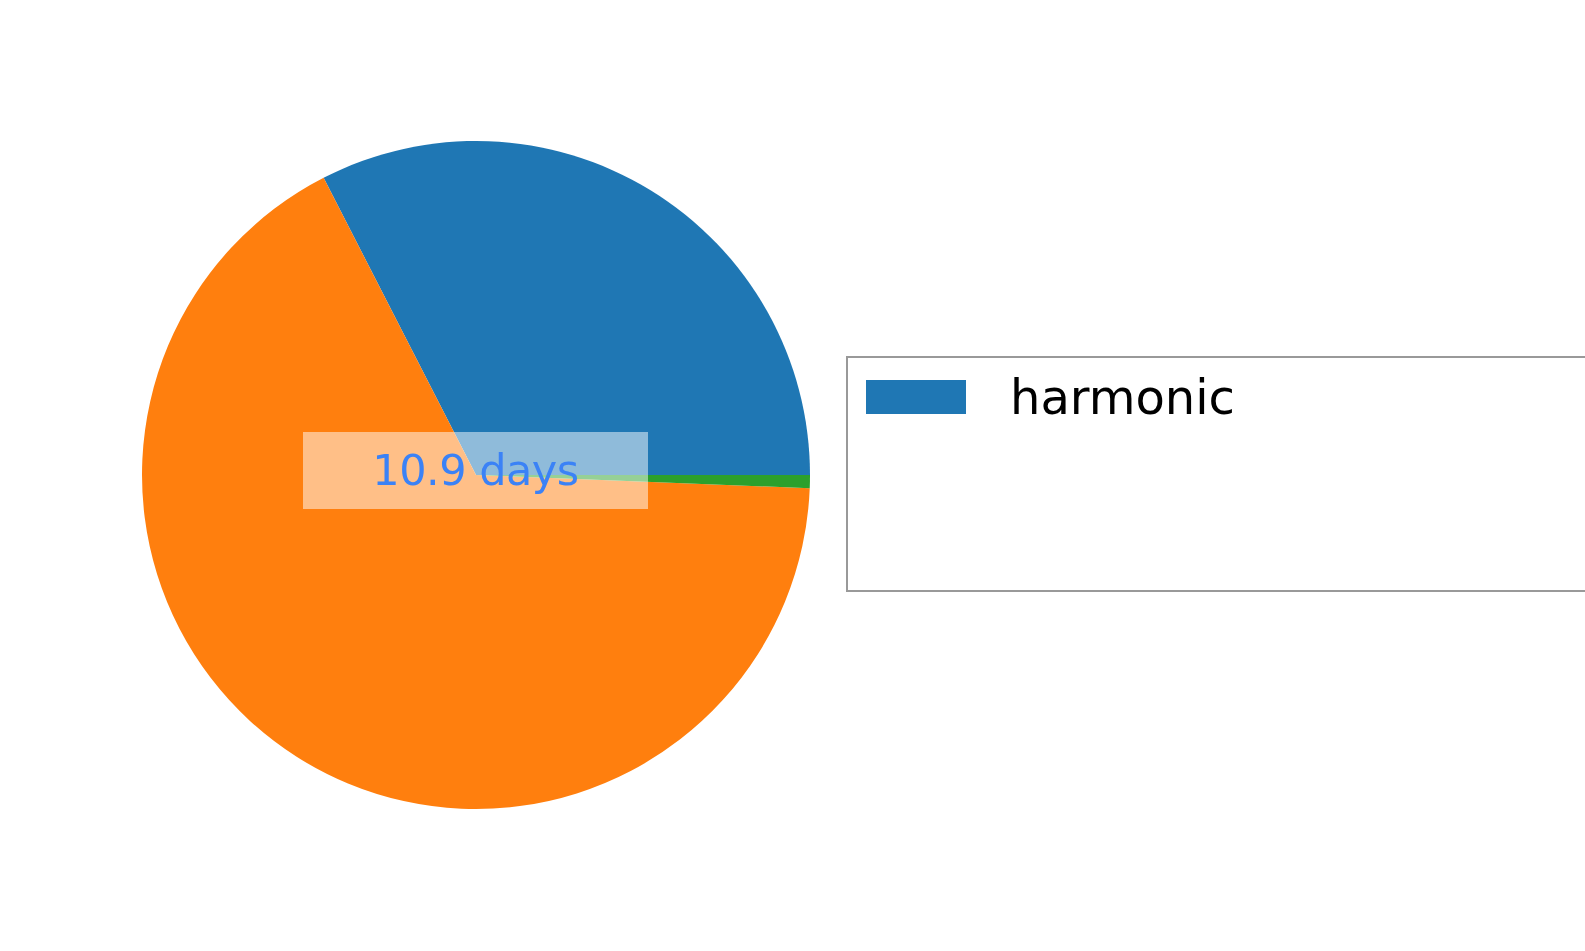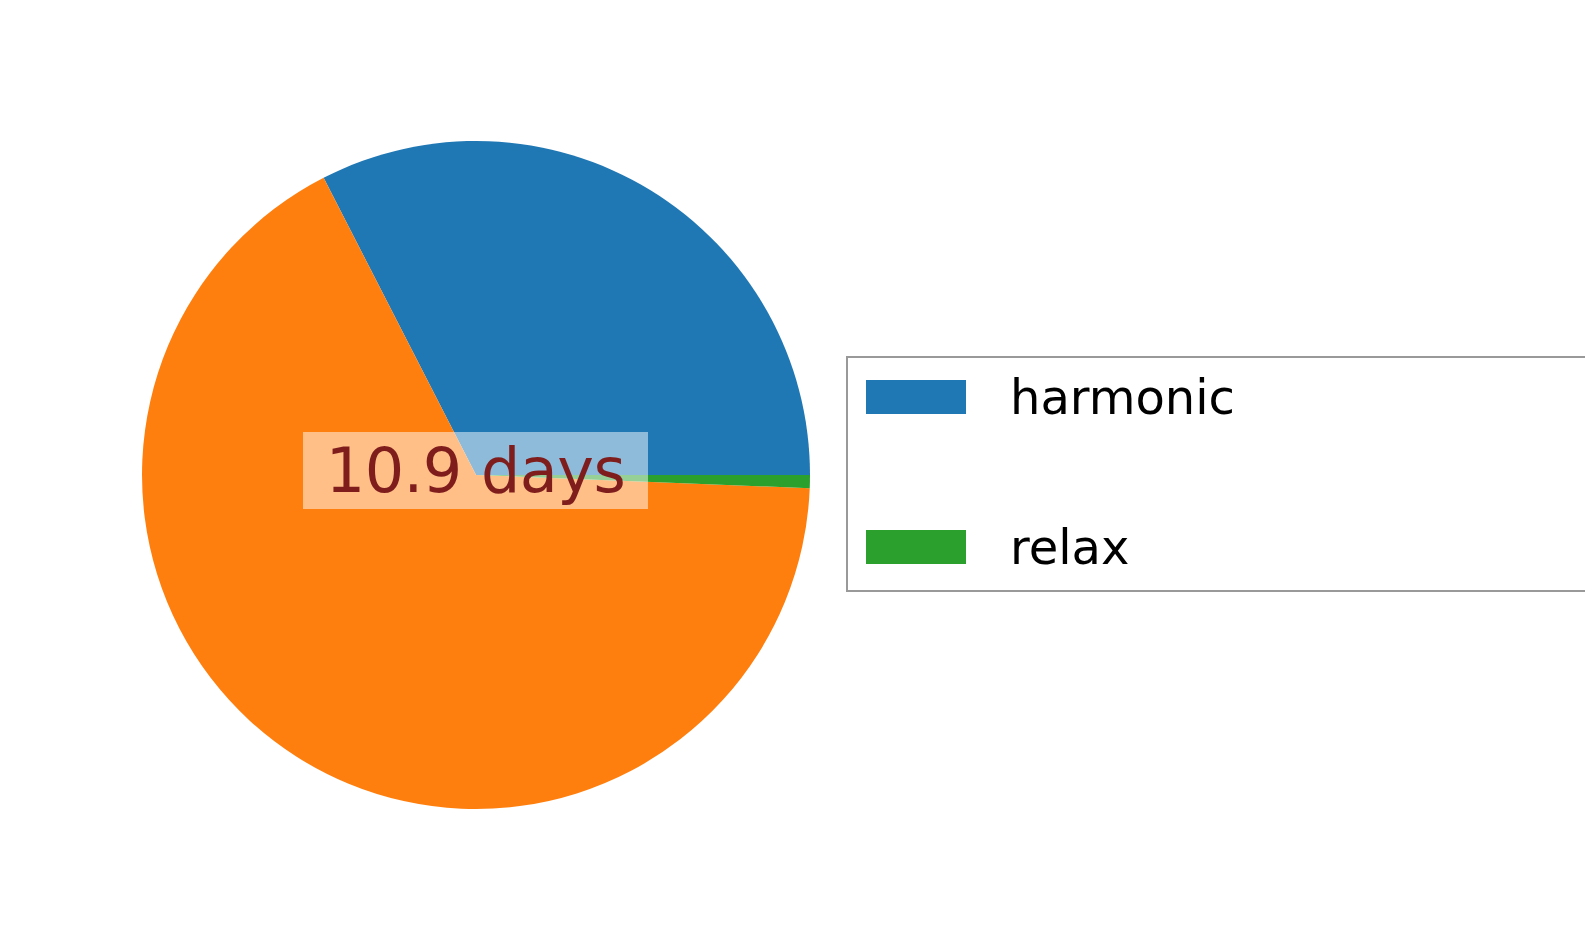--- a/index.html
+++ b/index.html
@@ -42,23 +42,23 @@
     top: 432px;
     width: 345px;
     height: 77px;
     background: rgba(255, 255, 255, 0.5);
     display: flex;
     align-items: center;
     justify-content: center;
     box-sizing: border-box;
   }
   #center-label-text {
-    font-size: 62px;
+    font-size: 43px;
     line-height: 1;
-    color: #7f1d1d;
+    color: #3b82f6;
     white-space: nowrap;
     font-family: "DejaVu Sans", sans-serif;
     letter-spacing: -0.5px;
   }
 
   
   #legend {
     position: absolute;
     left: 846px;
     top: 356px;
@@ -112,20 +112,16 @@
   </div>
 
   <div id="legend">
 
     <div class="legend-row r0">
       <span class="legend-swatch" id="sw0" style="background: rgb(31, 119, 180);"></span>
       <span class="legend-text">harmonic</span>
     </div>
 
 
-    <div class="legend-row r2">
-      <span class="legend-swatch" id="sw2" style="background: rgb(44, 160, 44);"></span>
-      <span class="legend-text">relax</span>
-    </div>
 
   </div>
 
 </div>
 
 </body></html>

